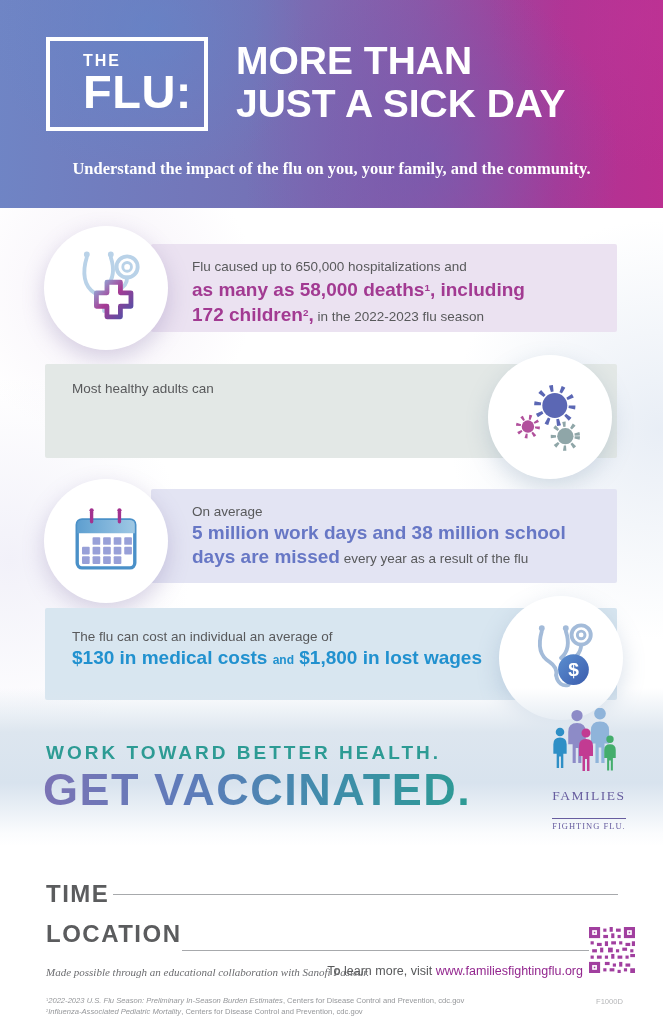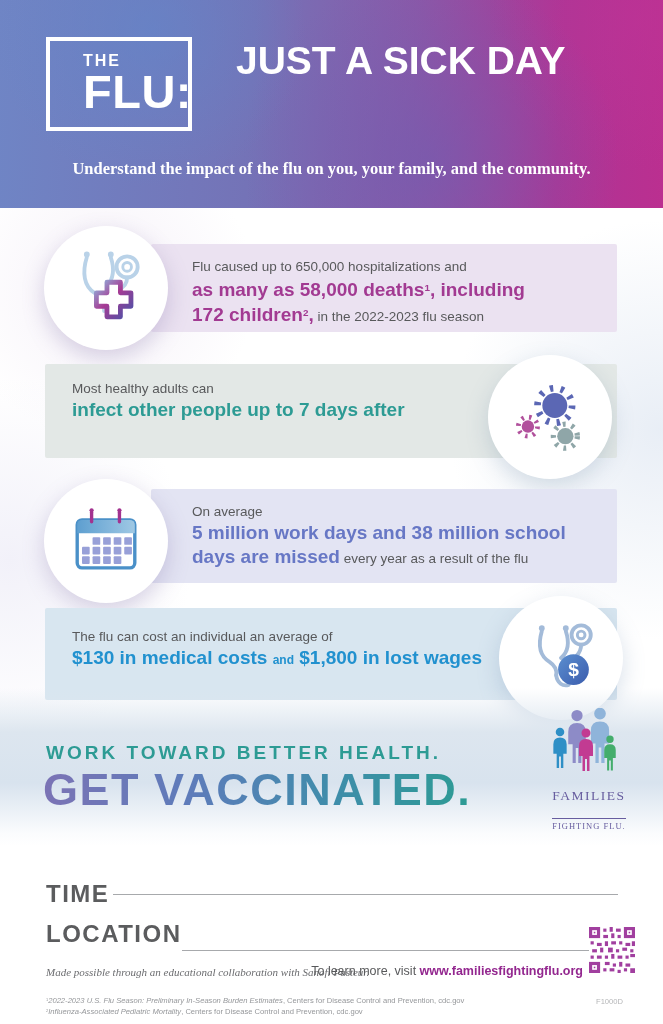--- a/index.html
+++ b/index.html
@@ -16,21 +16,21 @@
   
   #header{
     position:absolute; left:0; top:0; width:663px; height:208px;
     background:
       radial-gradient(circle 220px at 150px 30px, rgba(96,136,203,.55), rgba(96,136,203,0) 71%),
       radial-gradient(circle 270px at 430px 160px, rgba(109,94,177,.55), rgba(109,94,177,0) 70%),
       radial-gradient(circle 210px at 640px 20px, rgba(192,52,152,.5), rgba(192,52,152,0) 72%),
       linear-gradient(93deg,#6f85c5 0%,#7473b7 38%,#8b58a8 62%,#ad3595 84%,#bb2f90 100%);
   }
   .flu-badge{
-    position:absolute; left:46px; top:37px; width:146px; height:94px;
+    position:absolute; left:46px; top:37px; width:162px; height:94px;
     border:4px solid #fff; color:#fff; padding:11px 0 0 33px;
   }
   .flu-badge .the{ font-size:16px; font-weight:700; letter-spacing:2px; display:block; }
   .flu-badge .flu{ font-size:47px; font-weight:800; letter-spacing:0.5px; line-height:0.95; display:block; }
   .header-title{
     position:absolute; left:236px; top:40px; color:#fff;
     font-size:39px; font-weight:800; line-height:1.1; letter-spacing:0px;
   }
   .header-subtitle{
     position:absolute; left:0; top:159px; width:100%; text-align:center;
@@ -96,36 +96,37 @@
   .form-line{ position:absolute; border-top:1.5px solid #a7a9ac; height:0; }
   #time-line{ left:113px; top:894px; width:505px; }
   #location-line{ left:182px; top:950px; width:412px; }
   
   #qr{ position:absolute; left:589px; top:927px; width:46px; height:46px; }
   #collab{
     position:absolute; left:46px; top:966px; color:#6b6c6f;
     font-family:"Liberation Serif", serif; font-style:italic; font-size:11px;
   }
   #learn-more{ position:absolute; left:300px; top:964px; width:283px; text-align:right; font-size:12.5px; color:#58595b; }
-  #learn-more .url{ color:#93278f; font-weight:700; cursor:pointer; }
+  #learn-more .url{ color:#93278f; font-weight:400; cursor:pointer; }
   #footnotes{ position:absolute; left:46px; top:995px; color:#95979a; font-size:7.6px; line-height:1.45; }
   #footnotes .it{ font-style:italic; }
   #doc-code{ position:absolute; left:596px; top:997px; color:#b5b6b8; font-size:7.6px; }
 </style>
 </head>
 <body>
 
 <div id="poster">
 
   <div id="header">
     <div class="flu-badge">
       <span class="the">THE</span>
       <span class="flu">FLU:</span>
     </div>
     <div class="header-title">
+      <div>MORE THAN</div>
       <div>JUST A SICK DAY</div>
     </div>
     <div class="header-subtitle">Understand the impact of the flu on you, your family, and the community.</div>
   </div>
 
   <div id="strip1" class="strip"></div>
   <div id="circ1" class="icon-circle">
     <svg viewBox="0 0 100 100">
       <defs>
         <linearGradient id="crossGrad" x1="0" y1="0" x2="1" y2="1">
@@ -158,21 +159,20 @@
       <circle cx="55" cy="38" r="18" fill="none" stroke="#5b67b4" stroke-width="7" stroke-dasharray="3.5 7.8"></circle>
       <circle cx="55" cy="38" r="13" fill="#5b67b4"></circle>
       <circle cx="27" cy="60" r="10" fill="none" stroke="#b1509c" stroke-width="5" stroke-dasharray="2.5 5.5"></circle>
       <circle cx="27" cy="60" r="6.5" fill="#b1509c"></circle>
       <circle cx="66" cy="70" r="12.5" fill="none" stroke="#8fa6a8" stroke-width="5.5" stroke-dasharray="3 6.3"></circle>
       <circle cx="66" cy="70" r="8.5" fill="#8fa6a8"></circle>
     </svg>
   </div>
   <div id="text2" class="stat-text">
     <span class="plain">Most healthy adults can</span>
-    <span class="big">infect other people up to 7 days after</span>
   </div>
 
   <div id="strip3" class="strip"></div>
   <div id="circ3" class="icon-circle">
     <svg viewBox="0 0 100 100">
       <defs>
         <linearGradient id="calGrad" x1="0" y1="0" x2="1" y2="0">
           <stop offset="0" stop-color="#5e9fd0"></stop>
             <stop offset="1" stop-color="#9fc8e4"></stop>
         </linearGradient>

